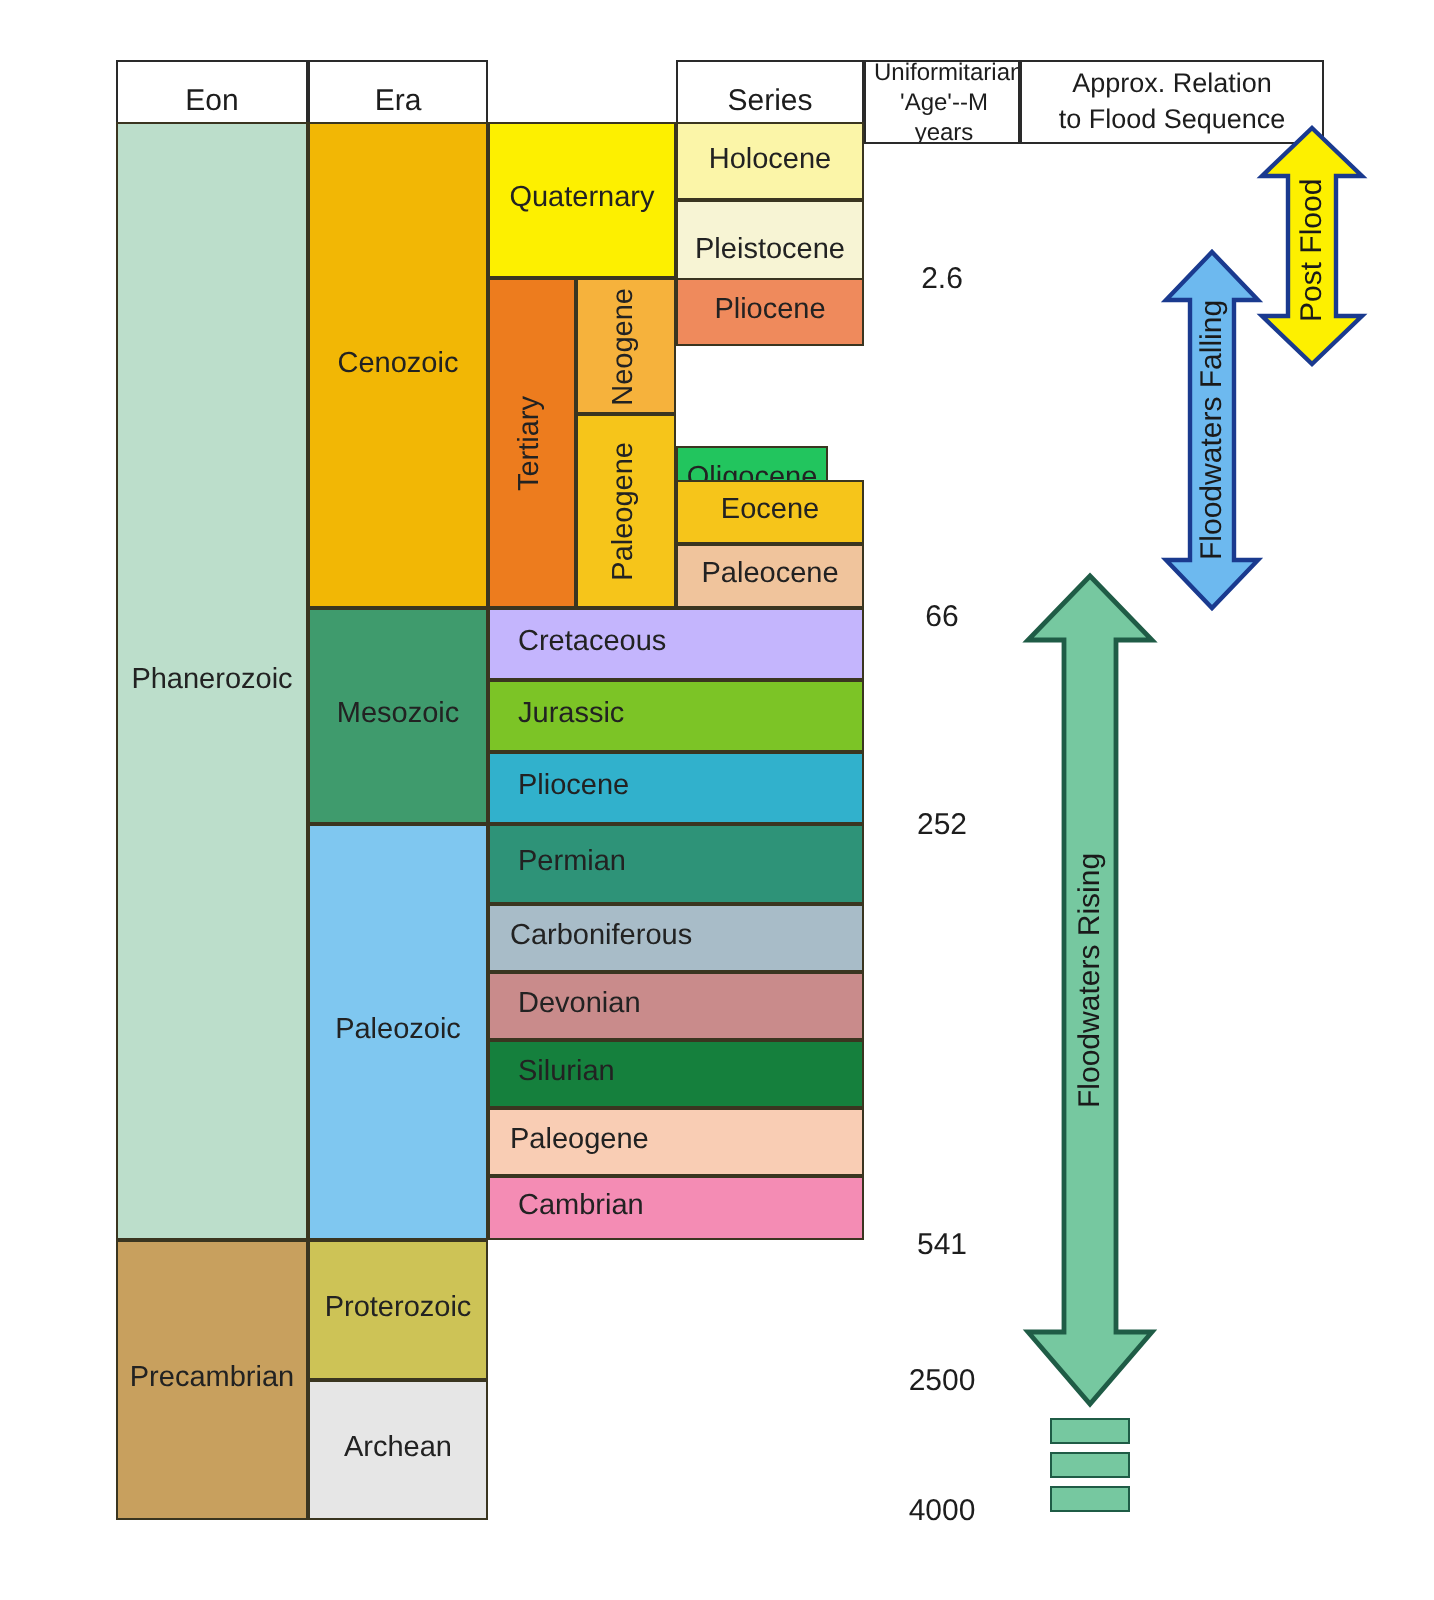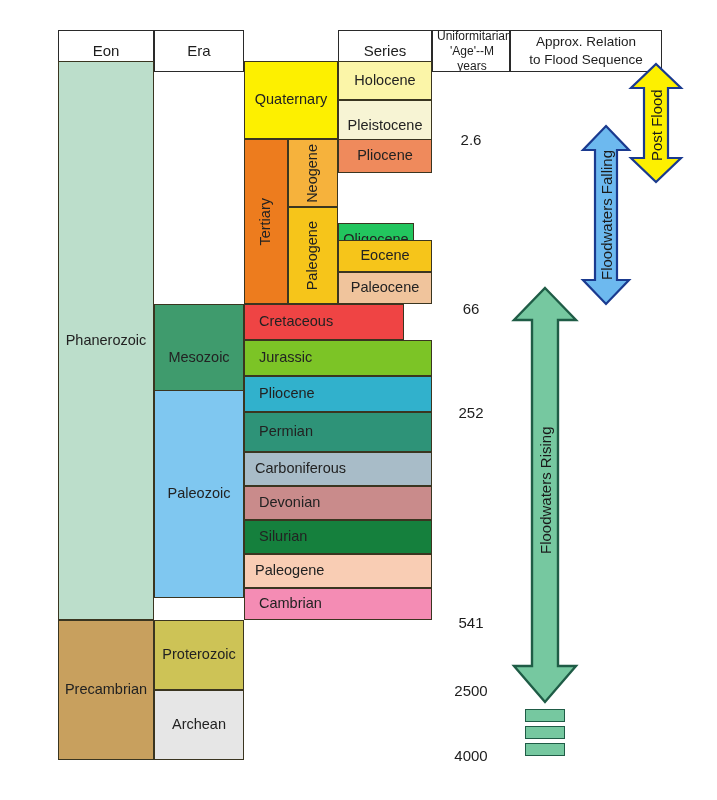--- a/index.html
+++ b/index.html
@@ -92,24 +92,27 @@
     <span>to Flood Sequence</span>
   </div>
 
   <div class="cell" style="left:58px;top:61px;width:96px;height:559px;background:#bcdecb;">
     <span>Phanerozoic</span>
   </div>
   <div class="cell" style="left:58px;top:620px;width:96px;height:140px;background:#c8a05e;">
     <span>Precambrian</span>
   </div>
 
+  <div class="cell" style="left:154px;top:61px;width:90px;height:243px;background:#f2b705;">
+    <span>Cenozoic</span>
+  </div>
   <div class="cell" style="left:154px;top:304px;width:90px;height:108px;background:#3f9b6d;">
     <span>Mesozoic</span>
   </div>
-  <div class="cell" style="left:154px;top:390px;width:90px;height:208px;background:#7fc7f0;">
+  <div class="cell" style="left:154px;top:412px;width:90px;height:208px;background:#7fc7f0;">
     <span>Paleozoic</span>
   </div>
   <div class="cell" style="left:154px;top:620px;width:90px;height:70px;background:#cdc356;">
     <span>Proterozoic</span>
   </div>
   <div class="cell" style="left:154px;top:690px;width:90px;height:70px;background:#e6e6e6;">
     <span>Archean</span>
   </div>
 
   <div class="cell" style="left:244px;top:61px;width:94px;height:78px;background:#fdf000;">
@@ -119,21 +122,21 @@
   <div class="cell" style="left:244px;top:139px;width:44px;height:165px;background:#ed7c1e;">
     <span class="vert">Tertiary</span>
   </div>
   <div class="cell" style="left:288px;top:139px;width:50px;height:68px;background:#f6b23c;">
     <span class="vert">Neogene</span>
   </div>
   <div class="cell" style="left:288px;top:207px;width:50px;height:97px;background:#f6c51a;">
     <span class="vert">Paleogene</span>
   </div>
 
-  <div class="cell lead" style="left:244px;top:304px;width:160px;height:36px;background:#ef4444;">
+  <div class="cell lead" style="left:244px;top:304px;width:188px;height:36px;background:#c4b5fd;">
     <span>Cretaceous</span>
   </div>
   <div class="cell lead" style="left:244px;top:340px;width:188px;height:36px;background:#7cc426;">
     <span>Jurassic</span>
   </div>
   <div class="cell lead" style="left:244px;top:376px;width:188px;height:36px;background:#31b1cc;">
     <span>Pliocene</span>
   </div>
   <div class="cell lead" style="left:244px;top:412px;width:188px;height:40px;background:#2e9378;">
     <span>Permian</span>

